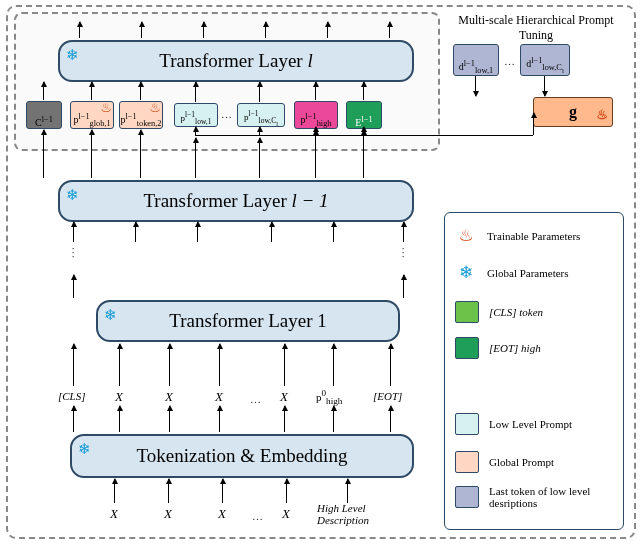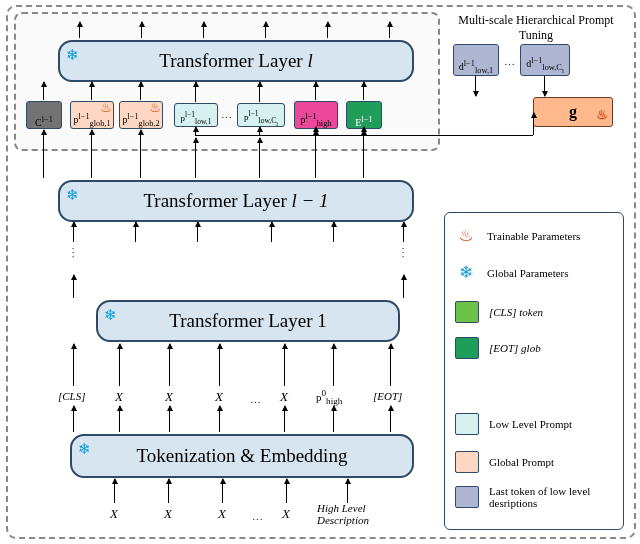--- a/index.html
+++ b/index.html
@@ -75,21 +75,21 @@
 </div>
 
 <div class="tok cls" style="left:26px;top:101px;width:34px">
       <span>C<sup>l−1</sup></span>
     </div>
 <div class="tok glob" style="left:70px;top:101px;width:42px">
       <span>p<sup>l−1</sup><sub>glob,1</sub></span>
       <span class="fire" style="position:absolute;right:1px;top:-2px">♨</span>
     </div>
 <div class="tok glob" style="left:119px;top:101px;width:42px">
-      <span>p<sup>l−1</sup><sub>glob,2</sub></span>
+      <span>p<sup>l−1</sup><sub>token,2</sub></span>
       <span class="fire" style="position:absolute;right:1px;top:-2px">♨</span>
     </div>
 <div class="tok low sm" style="left:174px;top:103px;width:42px">
       <span>p<sup>l−1</sup><sub>low,1</sub></span>
     </div>
 <div class="dots" style="left:221px;top:108px">…</div>
 <div class="tok low sm" style="left:237px;top:103px;width:46px">
       <span>p<sup>l−1</sup><sub>low,C<sub>l</sub></sub></span>
     </div>
 <div class="tok high" style="left:294px;top:101px;width:42px">
@@ -205,21 +205,21 @@
   <div class="lg-row" style="top:49px">
     <div class="lg-ic" style="color:#159bd6">❄</div>
     <div class="lg-tx">Global Parameters</div>
   </div>
   <div class="lg-row" style="top:88px">
     <div class="lg-sw" style="background:#6dc24a"></div>
     <div class="lg-tx"><i>[CLS] token</i></div>
   </div>
   <div class="lg-row" style="top:124px">
     <div class="lg-sw" style="background:#1f9e5a"></div>
-    <div class="lg-tx"><i>[EOT] glob</i></div>
+    <div class="lg-tx"><i>[EOT] high</i></div>
   </div>
   <div class="lg-row" style="top:200px">
     <div class="lg-sw" style="background:#d6f1ef"></div>
     <div class="lg-tx">Low Level Prompt</div>
   </div>
   <div class="lg-row" style="top:238px">
     <div class="lg-sw" style="background:#ffd7c2"></div>
     <div class="lg-tx">Global Prompt</div>
   </div>
   <div class="lg-row" style="top:272px">

